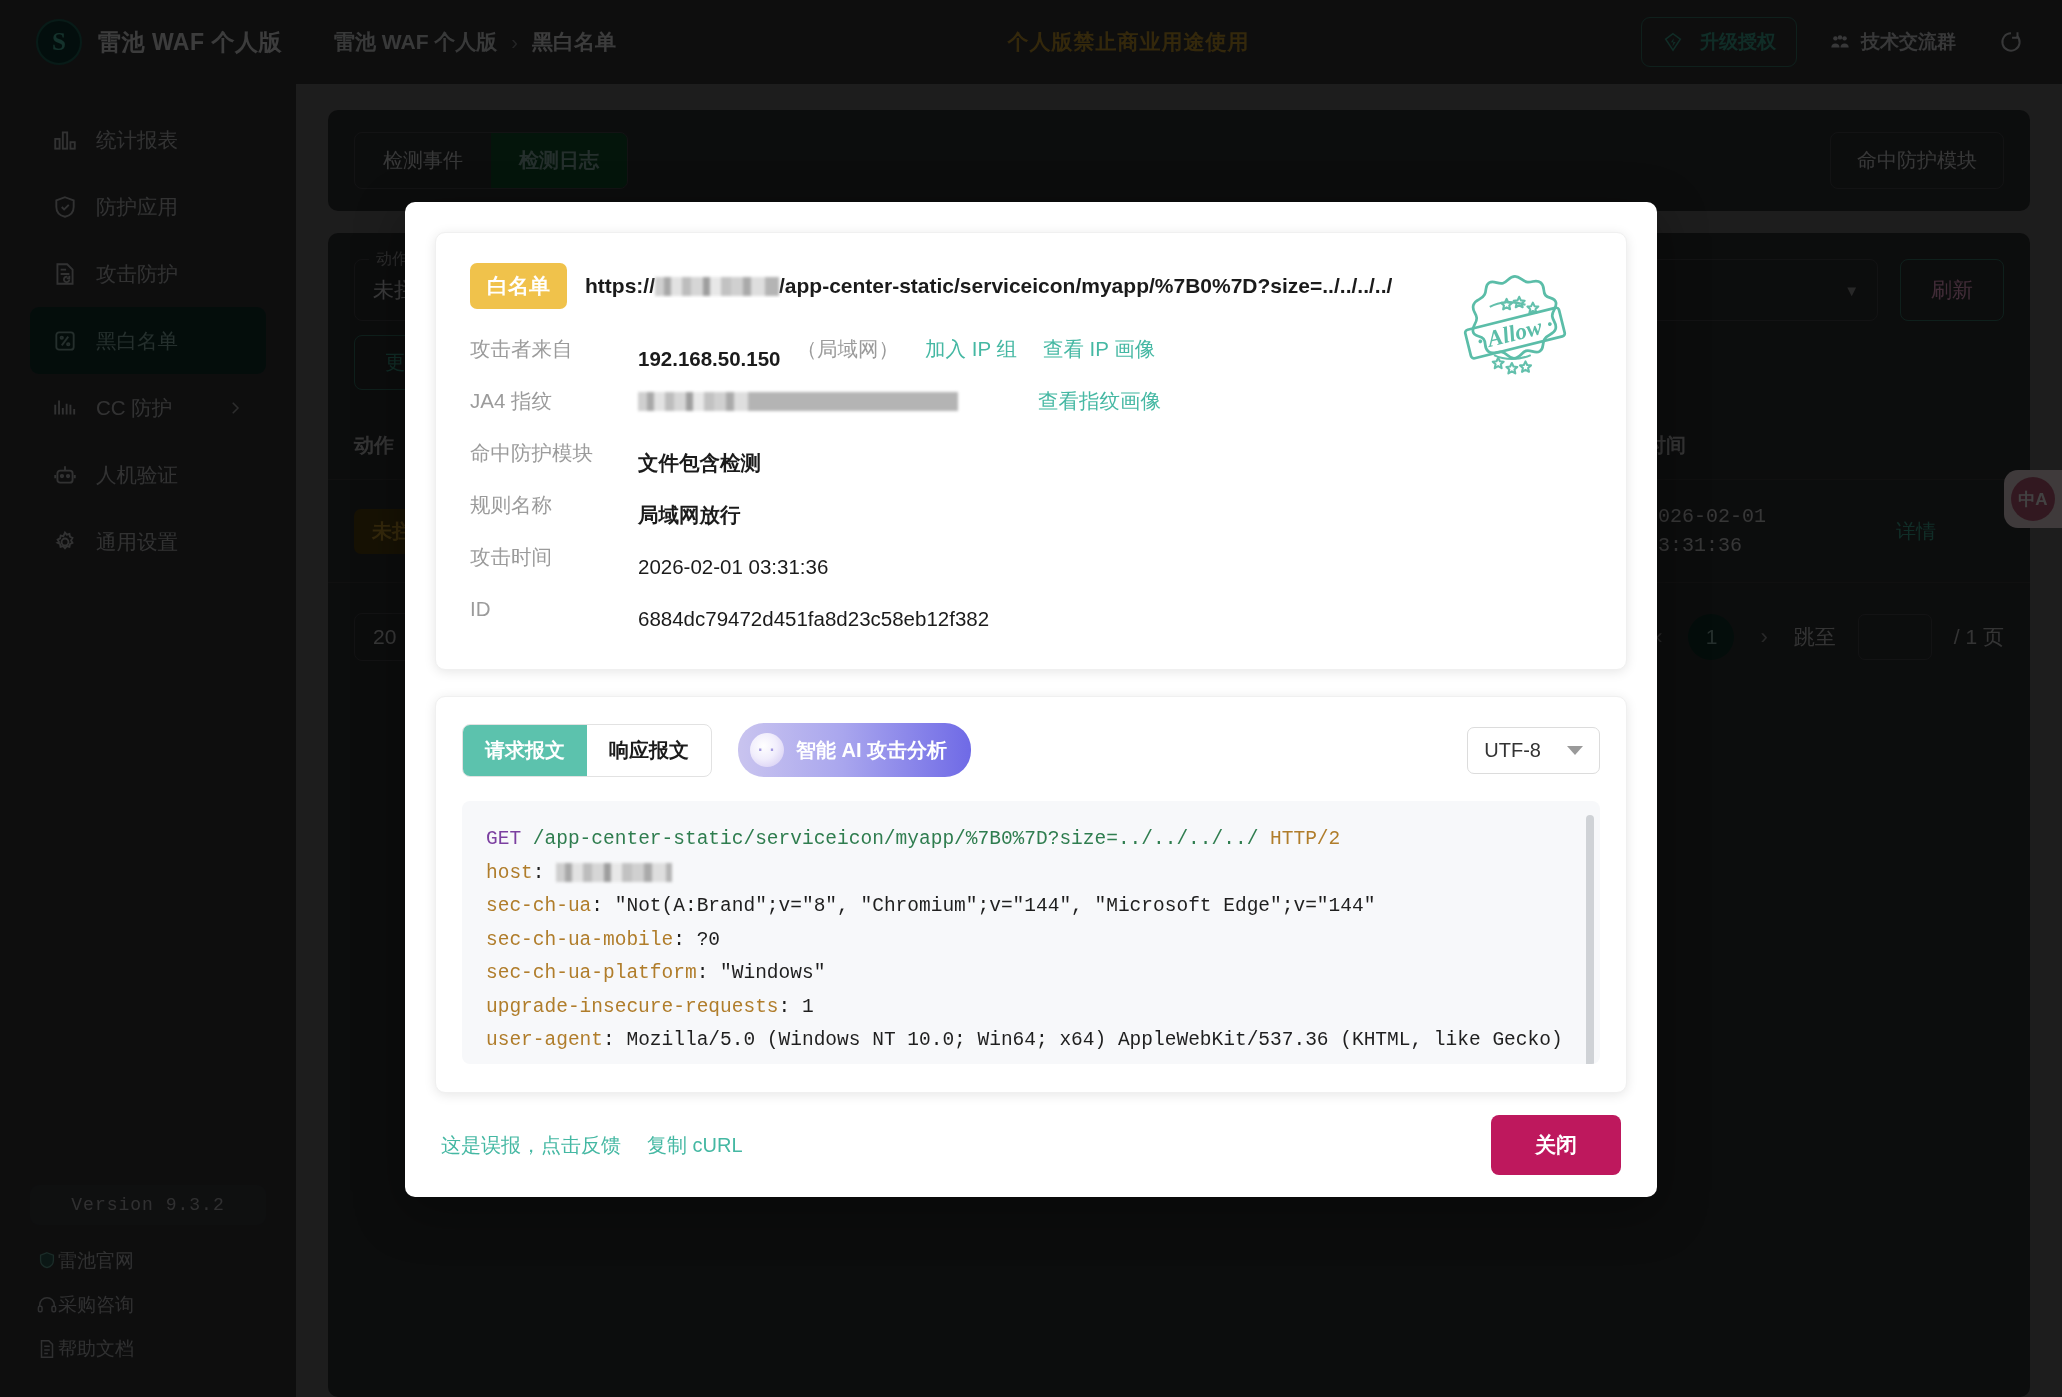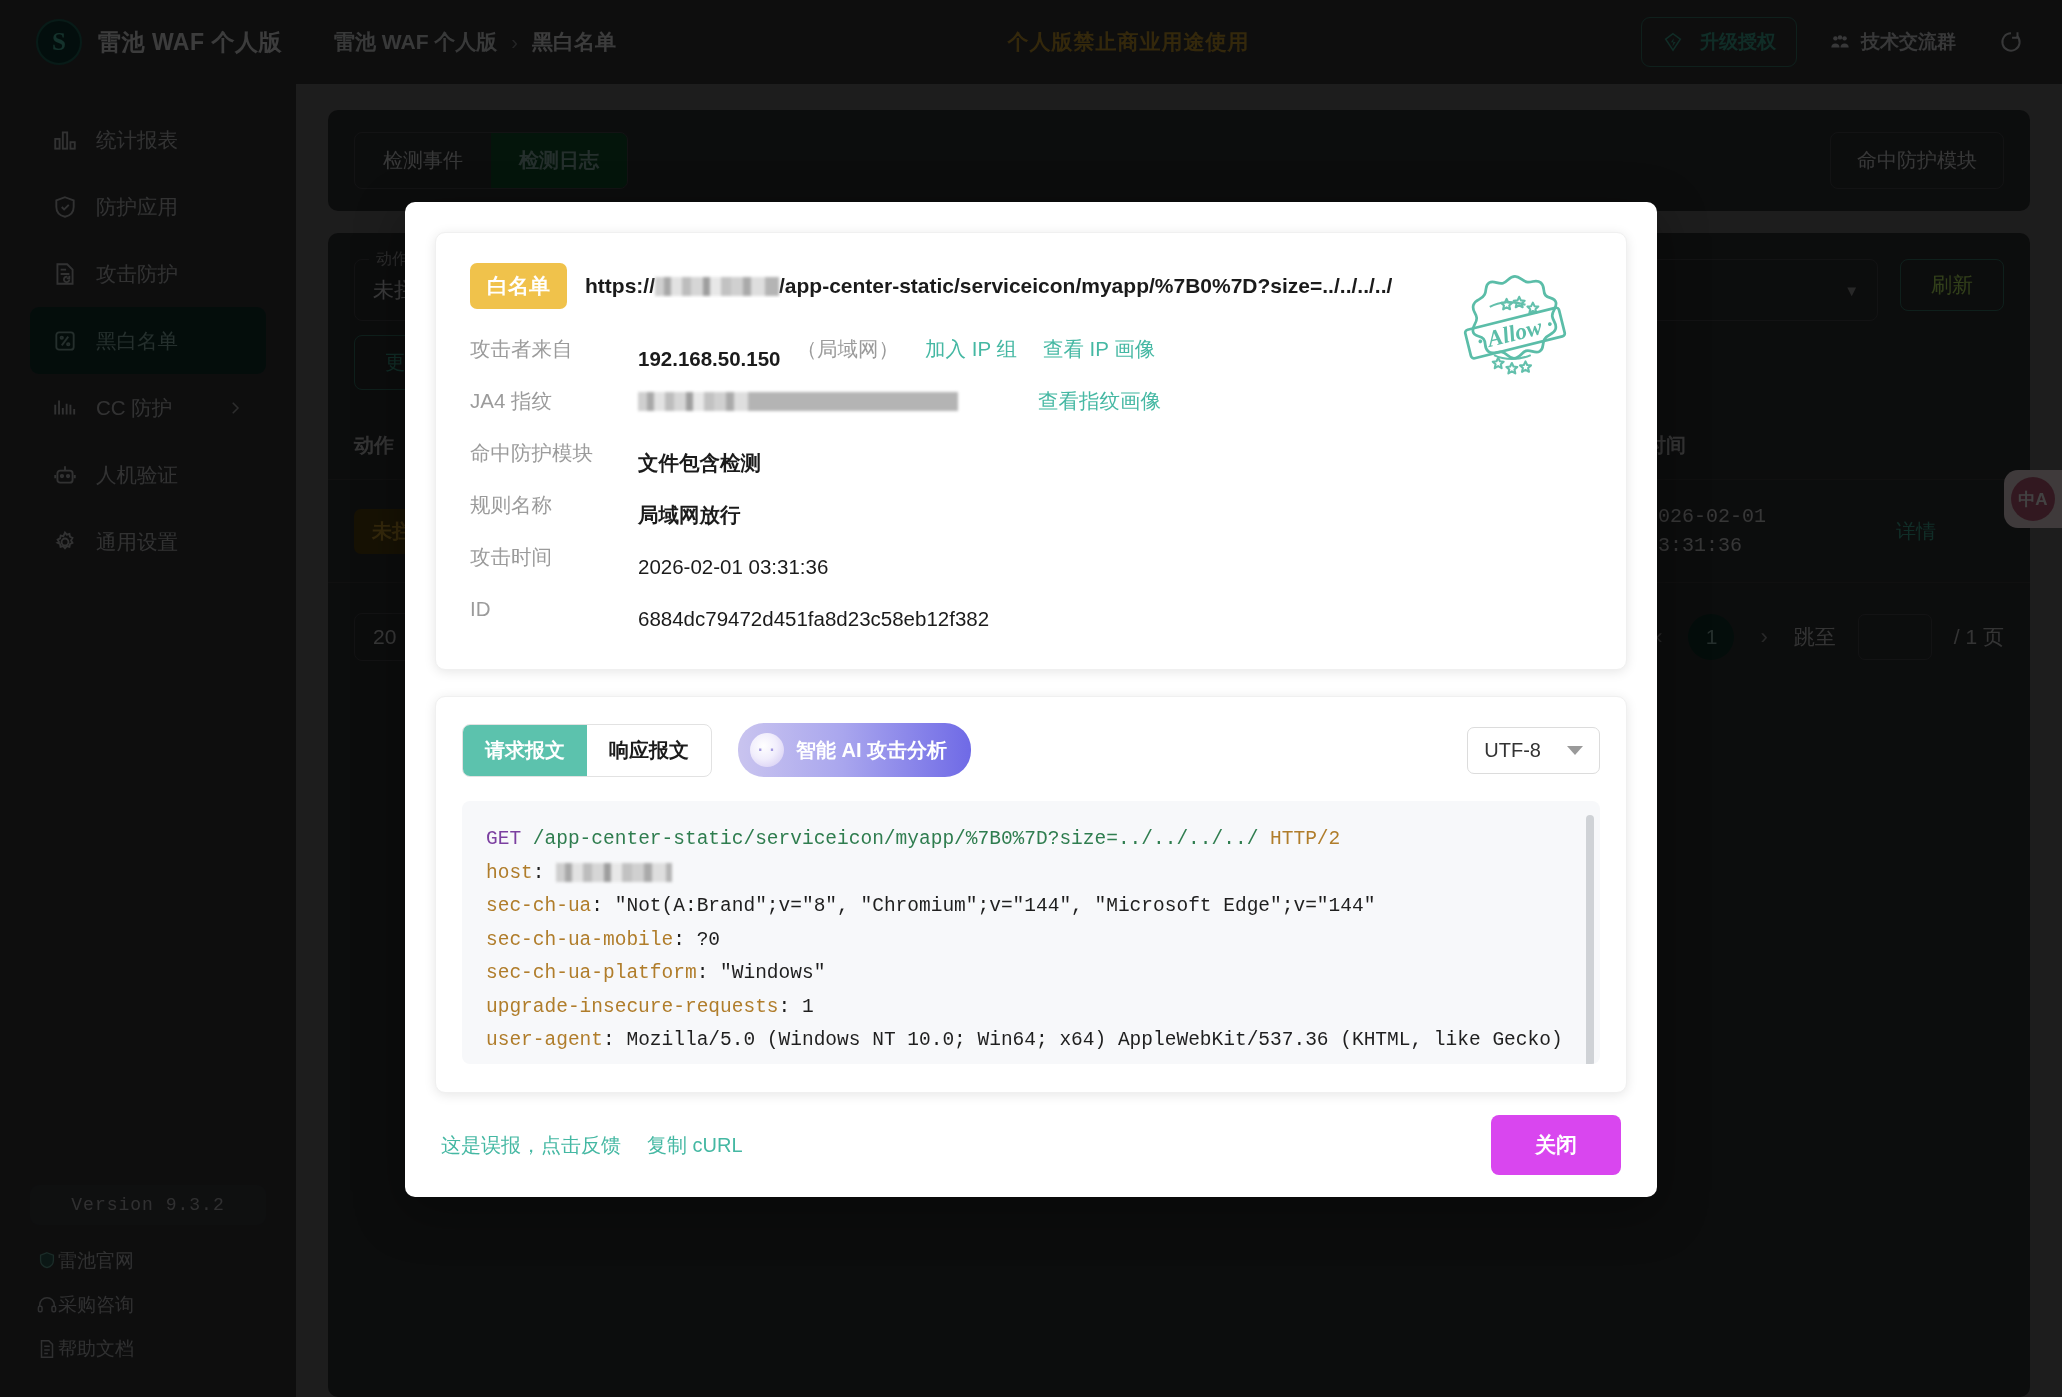--- a/index.html
+++ b/index.html
@@ -135,23 +135,23 @@
     height: 62px; min-width: 156px; display: flex; align-items: center;
     padding: 0 18px; color: #e0e1e2; font-size: 21px;
   }
   .field .legend {
     position: absolute; top: -11px; left: 14px;
     background: #303133; padding: 0 7px; font-size: 16px; color: #a8a9aa;
   }
   .field.wide { flex: 1; justify-content: flex-end; }
   .field .caret { color: #9a9b9c; font-size: 15px; }
   .btn-refresh {
-    border: 1px solid #3b7d6e; border-radius: 8px; height: 52px;
+    border: 1px solid #3b7d6e; border-radius: 8px; height: 62px;
     display: flex; align-items: center; padding: 0 30px;
-    color: #bef264; font-size: 21px;
+    color: #f9a8d4; font-size: 21px;
   }
   .row2 { display: flex; padding: 0 26px 12px 26px; }
   .btn-more {
     border: 1px solid #3b7d6e; border-radius: 8px;
     padding: 13px 30px; color: #3fae96; font-size: 20px;
   }
 
   table.logs { width: 100%; border-collapse: collapse; margin-top: 10px; }
   table.logs th {
     text-align: left; color: #c9cacb; font-size: 20px; font-weight: bold;
@@ -288,21 +288,21 @@
     width: 8px; height: 330px; background: #cfd2d6; border-radius: 4px;
   }
 
   .modal-foot {
     height: 104px; display: flex; align-items: center;
     justify-content: space-between; padding: 0 6px;
   }
   .foot-links { display: flex; align-items: center; gap: 26px; }
   .foot-links a { color: #45b8a3; font-size: 20px; text-decoration: none; }
   .btn-close {
-    background: #d946ef; color: #fff; font-size: 21px; font-weight: bold;
+    background: #be185d; color: #fff; font-size: 21px; font-weight: bold;
     border: none; border-radius: 8px; padding: 16px 44px;
   }
 </style>
 </head>
 <body>
 
 <div id="app">
 
   <div id="backdrop">
 

